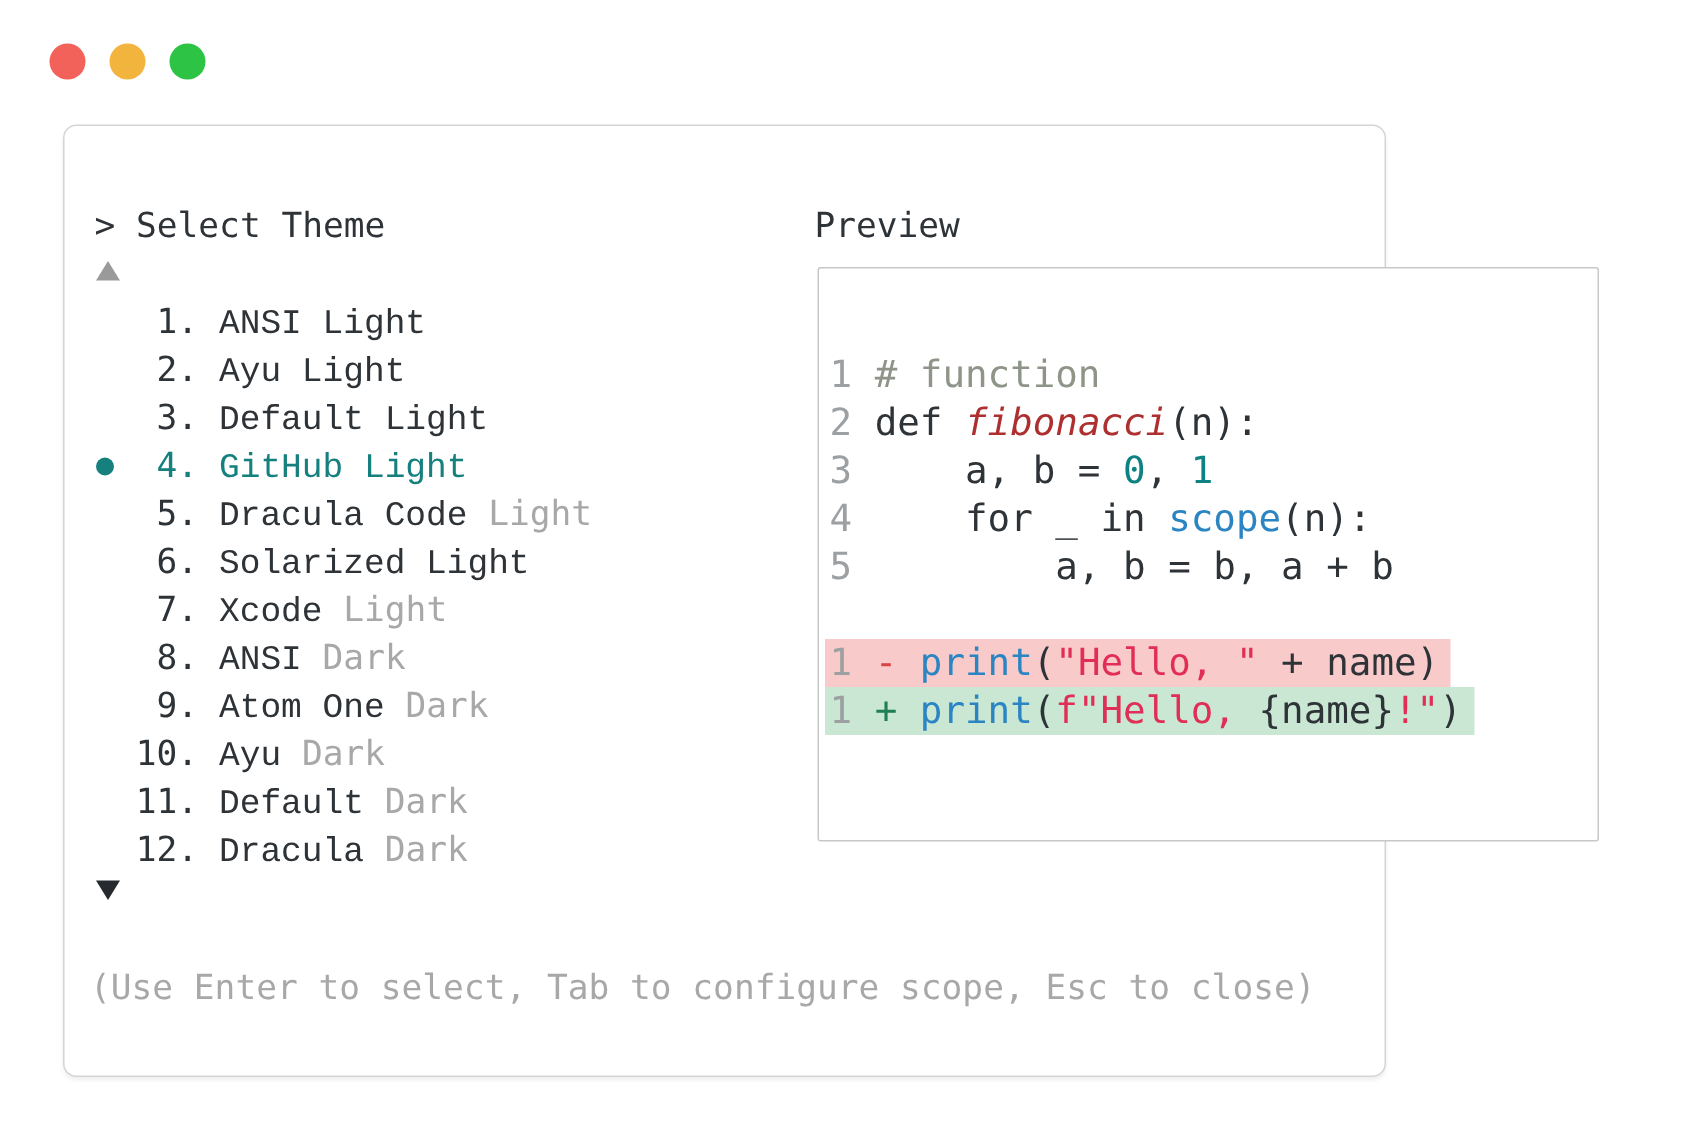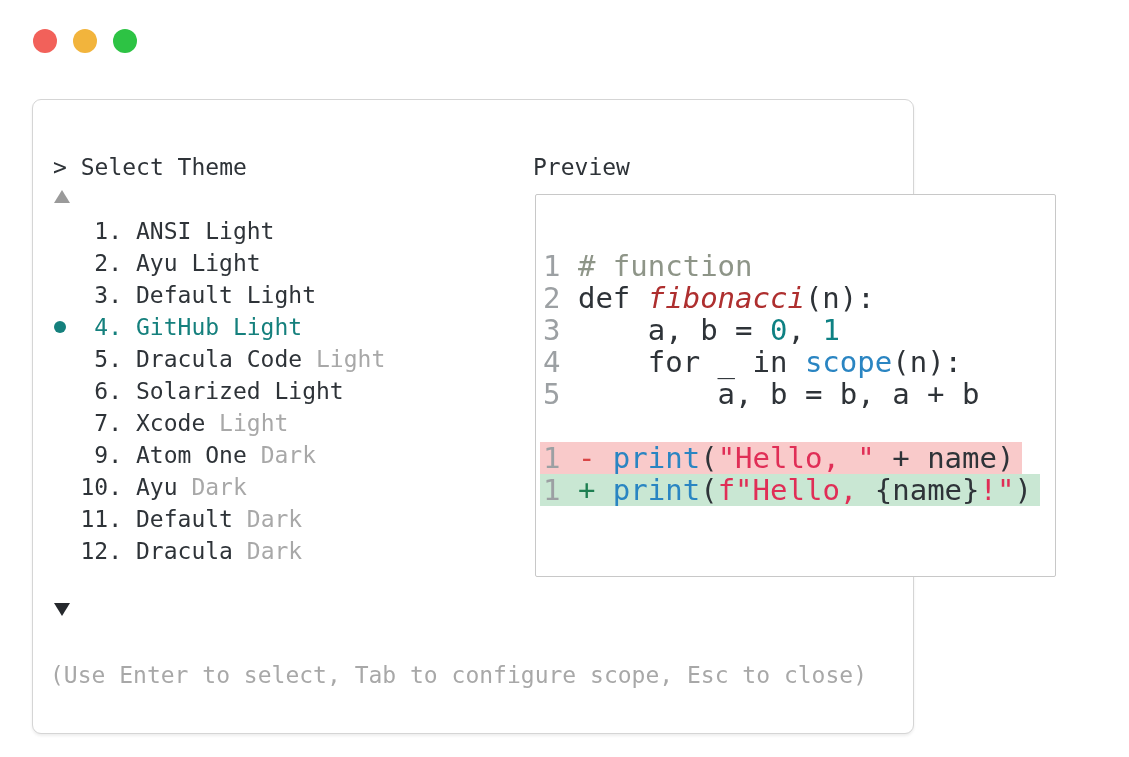--- a/index.html
+++ b/index.html
@@ -5,23 +5,23 @@
   * { margin:0; padding:0; box-sizing:border-box; }
   html,body { width:1129px; height:757px; background:#ffffff; overflow:hidden; }
   body { font-family:"DejaVu Sans Mono","Liberation Mono",monospace; position:relative; }
 
   
   .traffic { position:absolute; left:33px; top:29px; display:flex; gap:16px; }
   .tl { width:24px; height:24px; border-radius:50%; }
 
   
   .panel {
-    position:absolute; left:32px; top:83px; width:882px; height:635px;
+    position:absolute; left:42px; top:83px; width:882px; height:635px;
     background:#ffffff; border:1.5px solid var(--panel-border);
-    border-radius:9px; box-shadow:0 2px 3px rgba(0,0,0,0.07);margin-top:16px;
+    border-radius:9px; box-shadow:0 2px 3px rgba(0,0,0,0.07);
   }
 
   .mono { font-size:23px; line-height:32px; white-space:pre; color:var(--text); }
 
   .prompt   { position:absolute; left:20px;  top:51px; }
   .pv-title { position:absolute; left:500px; top:51px;text-align:center; }
 
   .scroll-up {
     position:absolute; left:21px; top:90px; width:0; height:0;
     border-left:8px solid transparent; border-right:8px solid transparent;
@@ -34,33 +34,33 @@
   }
 
   
   .list { position:absolute; left:20px; top:115px; }
   .trow { position:relative; height:32px; line-height:32px; white-space:pre;
           font-size:23px; color:var(--text); }
   .trow .marker { display:none; }
   .trow.sel .marker { display:block; position:absolute; left:1px; top:10px;
           width:12px; height:12px; border-radius:50%; background:var(--accent); }
   .trow .num { display:inline-block; width:69px; text-align:right; }
-  .trow .lbl { margin-left:14px; }
+  .trow .lbl { margin-left:14px;font-family:Liberation Mono, monospace; }
   .trow .sfx { color:var(--muted); }
   .trow.sel .num, .trow.sel .lbl { color:var(--accent); }
 
   .footer { position:absolute; left:17px; top:559px; color:var(--muted); }
 
   
   .pv-box {
     position:absolute; left:502px; top:94px; width:521px; height:383px;
     border:1.5px solid var(--preview-border); border-radius:2px; background:#fff;
     padding:55px 0 0 7px; overflow:hidden;
   }
-  .cline { height:32px; line-height:32px; white-space:pre; font-size:29px; color:var(--text); }
+  .cline { height:32px; line-height:32px; white-space:pre; font-size:25px; color:var(--text); }
   .cinner { display:inline-block; height:32px; line-height:32px; }
   .cline.del .cinner { background:var(--diff-del-bg); padding:0 8px 0 3px; margin-left:-3px; }
   .cline.add .cinner { background:var(--diff-add-bg); padding:0 8px 0 3px; margin-left:-3px; }
 
   .tk-ln      { color:var(--line-number); }
   .tk-plain   { color:var(--text); }
   .tk-comment { color:var(--comment); }
   .tk-def     { color:var(--def-name);font-style:italic; }
   .tk-num     { color:var(--number); }
   .tk-call    { color:var(--call); }
@@ -86,20 +86,21 @@
   <div class="scroll-up"></div>
 
   <div class="list" id="theme-list">
       <div class="trow"><span class="num">1.</span><span class="lbl">ANSI Light</span><span class="sfx"></span></div>
       <div class="trow"><span class="num">2.</span><span class="lbl">Ayu Light</span><span class="sfx"></span></div>
       <div class="trow"><span class="num">3.</span><span class="lbl">Default Light</span><span class="sfx"></span></div>
       <div class="trow sel"><span class="marker"></span><span class="num">4.</span><span class="lbl">GitHub Light</span><span class="sfx"></span></div>
       <div class="trow"><span class="num">5.</span><span class="lbl">Dracula Code</span><span class="sfx"> Light</span></div>
       <div class="trow"><span class="num">6.</span><span class="lbl">Solarized Light</span><span class="sfx"></span></div>
       <div class="trow"><span class="num">7.</span><span class="lbl">Xcode</span><span class="sfx"> Light</span></div>
+      <div class="trow"><span class="num">8.</span><span class="lbl">ANSI</span><span class="sfx"> Dark</span></div>
       <div class="trow"><span class="num">9.</span><span class="lbl">Atom One</span><span class="sfx"> Dark</span></div>
       <div class="trow"><span class="num">10.</span><span class="lbl">Ayu</span><span class="sfx"> Dark</span></div>
       <div class="trow"><span class="num">11.</span><span class="lbl">Default</span><span class="sfx"> Dark</span></div>
       <div class="trow"><span class="num">12.</span><span class="lbl">Dracula</span><span class="sfx"> Dark</span></div>
     </div>
 
   <div class="scroll-down"></div>
 
   <div class="pv-box">
     <div id="code-block">

